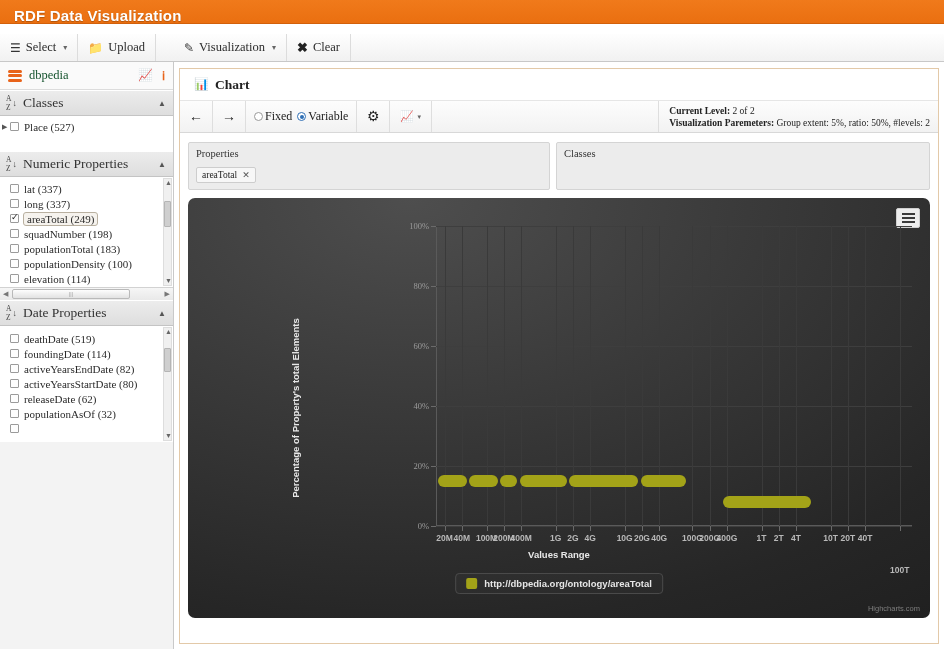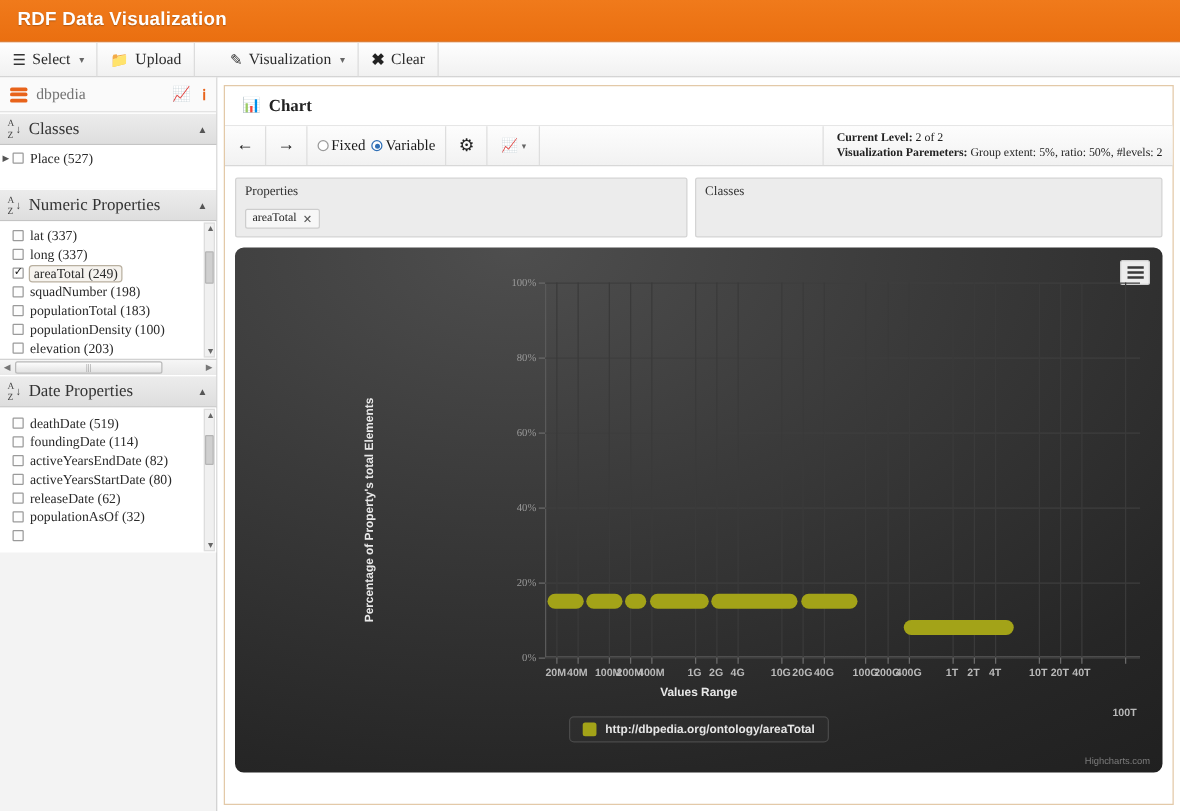--- a/index.html
+++ b/index.html
@@ -7,21 +7,21 @@
     margin: 0; padding: 0;
     width: 944px; height: 649px;
     font-family: "Liberation Serif", "DejaVu Serif", serif;
     background: #ffffff;
     overflow: hidden;
   }
   #app { position: relative; width: 944px; height: 649px; background:#fff; }
 
   
   .topbar {
-    position: absolute; left:0; top:0; width:944px; height:34px;
+    position: absolute; left:0; top:0; width:944px; height:24px;
     background: linear-gradient(#f07a1b, #ea6f10);
     border-bottom: 1px solid #d2600a;
   }
   .topbar .title {
     position:absolute; left:14px; top:7px;
     color:#ffffff; font-size:15px; font-weight:bold;
     font-family:"Liberation Sans","DejaVu Sans",sans-serif;
     letter-spacing:0.2px;
     text-shadow: 0 1px 1px rgba(0,0,0,.25);
   }
@@ -58,21 +58,21 @@
     position:relative; height:28px; border-bottom:1px solid #dcdcdc;
     background:#fafafa; display:flex; align-items:center; padding:0 8px;
   }
   .ds-icon { width:14px; height:14px; position:relative; margin-right:7px; }
   .ds-icon i {
     position:absolute; left:0; width:14px; height:3px; background:#e8631a; border-radius:2px;
   }
   .ds-icon i:nth-child(1){ top:1px; }
   .ds-icon i:nth-child(2){ top:5.5px; }
   .ds-icon i:nth-child(3){ top:10px; }
-  .ds-name { color:#737373; font-size:12.5px; flex:1; }
+  .ds-name { color:#14532d; font-size:12.5px; flex:1; }
   .ds-act { color:#e8631a; font-size:12px; margin-left:9px; font-weight:bold; }
 
   .sec-head {
     height:26px; background:linear-gradient(#ececec,#dedede);
     border-top:1px solid #fff; border-bottom:1px solid #c4c4c4;
     display:flex; align-items:center; padding:0 6px; position:relative;
   }
   .sort-ico { font-size:9px; color:#444; line-height:9px; margin-right:6px; display:flex; align-items:center; }
   .sort-ico .az { display:inline-block; font-size:7.5px; line-height:7.5px; text-align:center; }
   .sec-title { font-size:13.5px; color:#333; }
@@ -290,21 +290,21 @@
       <div class="li">
           <span class="cb"></span>
           <span class="lbl">populationTotal (183)</span>
         </div>
       <div class="li">
           <span class="cb"></span>
           <span class="lbl">populationDensity (100)</span>
         </div>
       <div class="li" style="overflow:hidden;">
           <span class="cb"></span>
-          <span class="lbl">elevation (203)</span>
+          <span class="lbl">elevation (114)</span>
         </div>
       <div class="vscroll">
         <span class="ar" style="top:0;">▲</span>
         <div class="thumb" style="top:22px; height:26px;"></div>
         <span class="ar" style="bottom:0;">▼</span>
       </div>
     </div>
     <div class="hscroll">
       <span class="ar" style="left:3px;">◀</span>
       <div class="thumb">|||</div>

